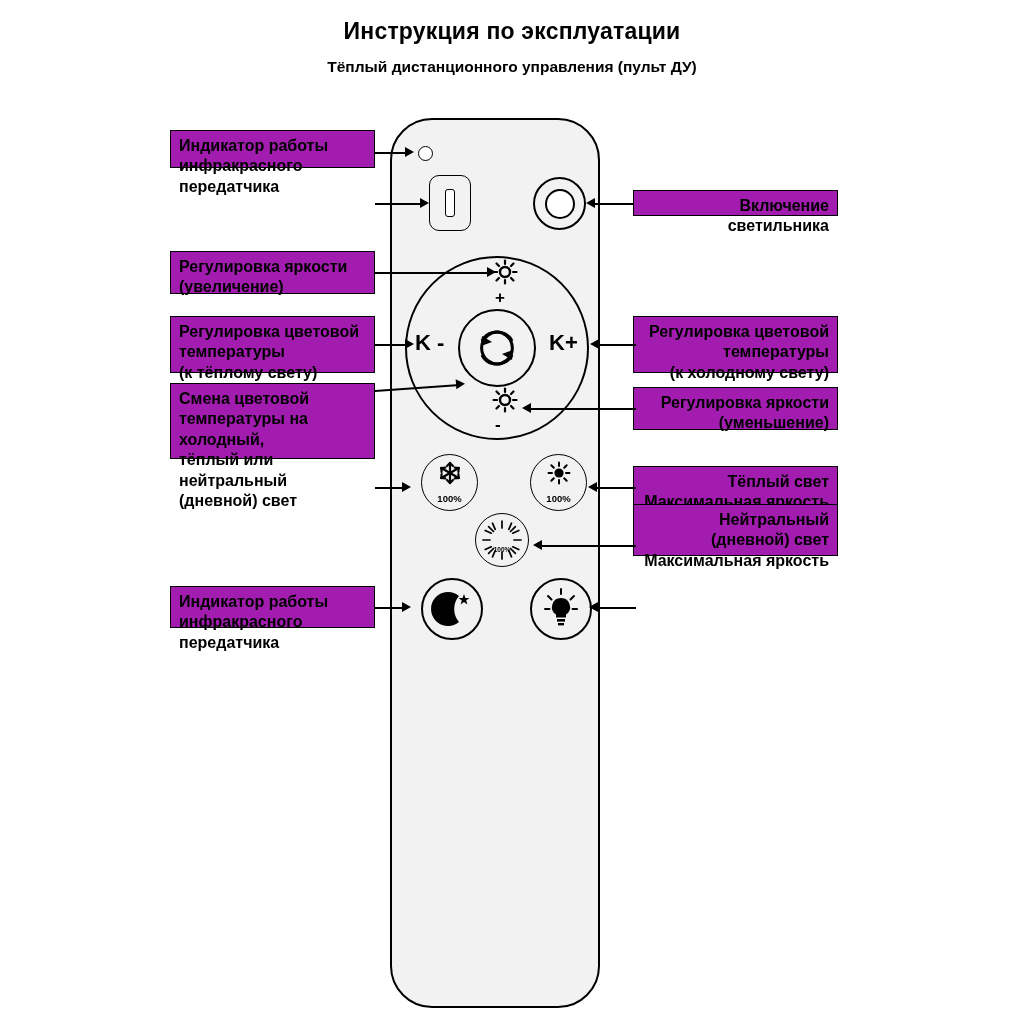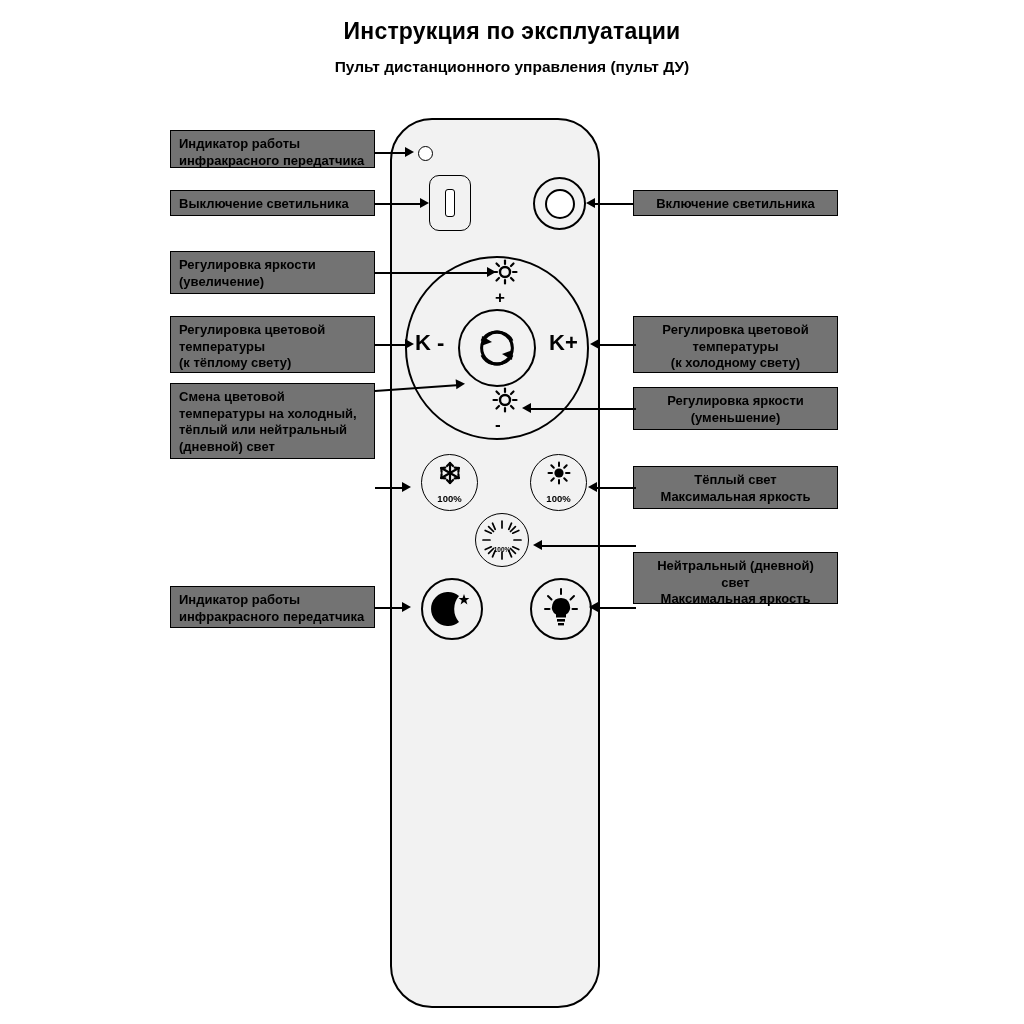--- a/index.html
+++ b/index.html
@@ -46,28 +46,28 @@
     border: 2px solid #000;
     border-radius: 42px;
     background: #f2f2f2;
     box-sizing: border-box;
   }
 
   
   .callout {
     position: absolute;
     border: 1.6px solid #000;
-    background: #737373;
+    background: #a21caf;
     box-sizing: border-box;
-    font-size: 13px;
+    font-size: 16px;
     font-weight: bold;
     line-height: 1.28;
     padding: 5px 8px;
   }
-  .callout.right { text-align: center; }
+  .callout.right { text-align: right; }
   .callout.left  { text-align: left; }
 
   
   .lead {
     position: absolute;
     background: #000;
     height: 1.6px;
   }
   .arrow {
     position: absolute;
@@ -185,21 +185,21 @@
     left: 50%;
     transform: translateX(-50%);
   }
 </style>
 </head>
 <body>
 
 <div id="page">
 
   <div class="title" id="main-title">Инструкция по эксплуатации</div>
-  <div class="title" id="sub-title">Пульт дистанционного управления (пульт ДУ)</div>
+  <div class="title" id="sub-title">Тёплый дистанционного управления (пульт ДУ)</div>
 
   <div id="remote"></div>
 
   <div class="ctl" id="led-dot"></div>
 
   <div class="ctl" id="power-off">
     <div class="bar"></div>
   </div>
 
   <div class="ctl" id="power-on">
@@ -336,23 +336,20 @@
     </svg>
   </div>
 
   <div class="callout left" style="left:170px; top:130px; width:205px; height:38px;">
     <span style="white-space:pre-line;">Индикатор работы
 инфракрасного передатчика</span>
   </div>
   <div class="lead" style="left:375px; top:152px; width:33px;"></div>
   <div class="arrow r" style="left:405px; top:147px;"></div>
 
-  <div class="callout left" style="left:170px; top:190px; width:205px; height:26px;">
-    <span style="white-space:pre-line;">Выключение светильника</span>
-  </div>
   <div class="lead" style="left:375px; top:203px; width:48px;"></div>
   <div class="arrow r" style="left:420px; top:198px;"></div>
 
   <div class="callout left" style="left:170px; top:251px; width:205px; height:43px;">
     <span style="white-space:pre-line;">Регулировка яркости
 (увеличение)</span>
   </div>
   <div class="lead" style="left:375px; top:272px; width:115px;"></div>
   <div class="arrow r" style="left:487px; top:267px;"></div>
 
@@ -404,21 +401,21 @@
   <div class="lead" style="left:530px; top:408px; width:106px;"></div>
   <div class="arrow l" style="left:522px; top:403px;"></div>
 
   <div class="callout right" style="left:633px; top:466px; width:205px; height:43px;">
     <span style="white-space:pre-line;">Тёплый свет
 Максимальная яркость</span>
   </div>
   <div class="lead" style="left:596px; top:487px; width:40px;"></div>
   <div class="arrow l" style="left:588px; top:482px;"></div>
 
-  <div class="callout right" style="left:633px; top:552px; width:205px; height:52px;">
+  <div class="callout right" style="left:633px; top:504px; width:205px; height:52px;">
     <span style="white-space:pre-line;">Нейтральный (дневной) свет
 Максимальная яркость</span>
   </div>
   <div class="lead" style="left:541px; top:545px; width:95px;"></div>
   <div class="arrow l" style="left:533px; top:540px;"></div>
 
   <div class="lead" style="left:597px; top:607px; width:39px;"></div>
   <div class="arrow l" style="left:589px; top:602px;"></div>
 
 </div>

